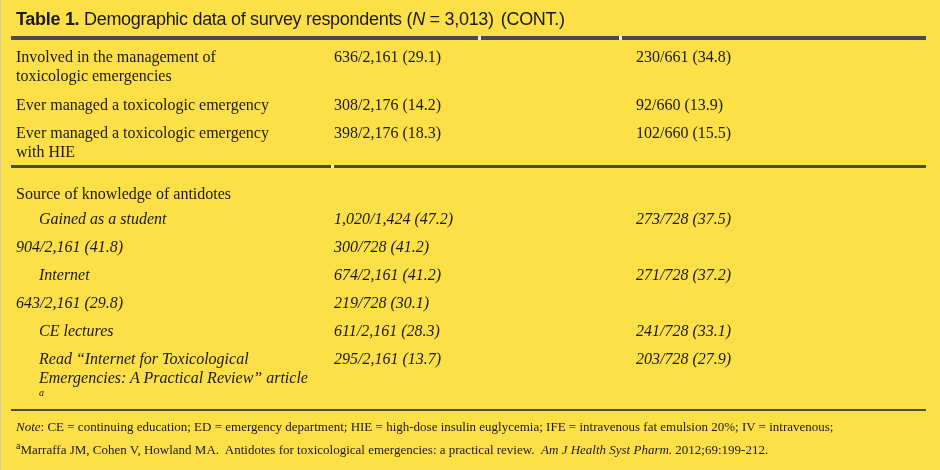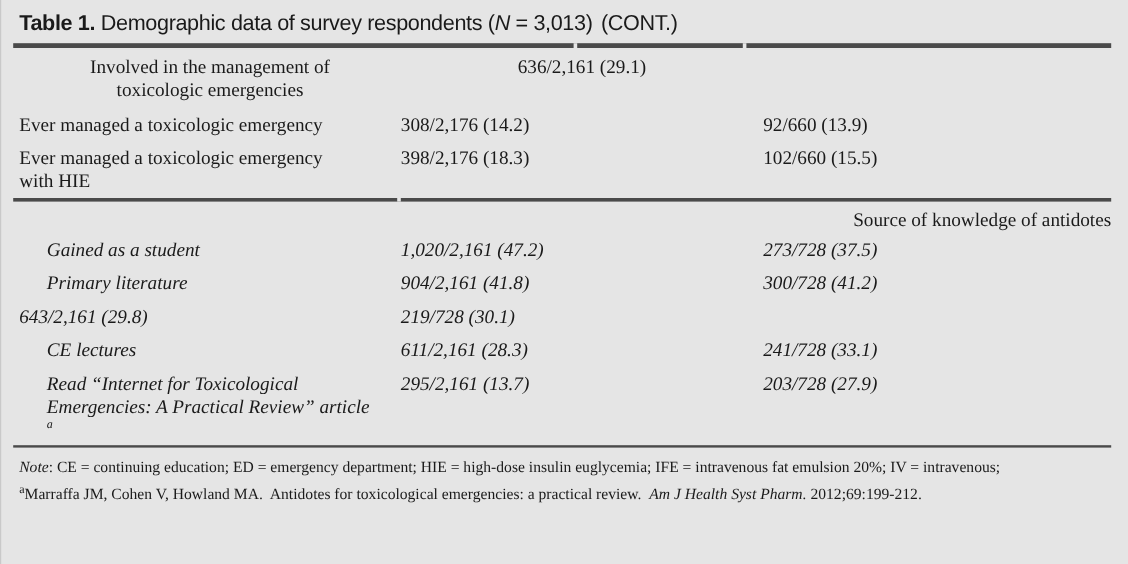--- a/index.html
+++ b/index.html
@@ -1,19 +1,19 @@
 <!DOCTYPE html>
 <html><head>
 <meta charset="utf-8">
 <style>
   html,body{margin:0;padding:0;background:#fff;}
   .page{
     position:relative;
     width:940px;height:470px;
-    background:#e5e5e5;
+    background:#fde047;
     color:#1a1a1a;
     font-family:"Liberation Serif", serif;
     box-sizing:border-box;
     border-left:1px solid #c9c9c9;
     overflow:hidden;
   }
   .title{
     font-family:"Liberation Sans", sans-serif;
     font-size:18px;
     letter-spacing:-0.3px;
@@ -36,29 +36,28 @@
     position:absolute;top:0;bottom:0;width:3px;background:#e8e8e8;
   }
   .grid-row{
     display:grid;
     grid-template-columns:318px 302px 1fr;
     padding:0 14px 0 15px;
     font-size:16px;
     line-height:19px;
   }
   .grid-row .lbl span{display:block;}
-  .row-1{margin-top:7px;text-align:center;}
+  .row-1{margin-top:7px;}
   .row-2{margin-top:10px;}
   .row-3{margin-top:9px;}
   .section-header{
     padding:0 14px 0 15px;
     font-size:16px;
     line-height:19px;
-    margin-top:6px;
-    text-align:right;
+    margin-top:16px;
   }
   .sub{margin-top:9px;font-style:italic;}
   .sub-first{margin-top:6px;}
   .sub .lbl{padding-left:23px;}
   sup.fnmark{font-size:10px;vertical-align:super;line-height:0;}
   .note{
     margin-top:7px;
     padding:0 14px 0 15px;
     font-size:13px;
     line-height:17px;
@@ -87,20 +86,21 @@
     <div class="gap" style="left:467px"></div>
     <div class="gap" style="left:608px"></div>
   </div>
 
   <div class="grid-row row-1">
     <div class="lbl">
       <span>Involved in the management of</span>
       <span>toxicologic emergencies</span>
     </div>
     <div>636/2,161 (29.1)</div>
+    <div>230/661 (34.8)</div>
   </div>
 
   <div class="grid-row row-2">
     <div class="lbl">
       <span>Ever managed a toxicologic emergency</span>
     </div>
     <div>308/2,176 (14.2)</div>
     <div>92/660 (13.9)</div>
   </div>
 
@@ -114,30 +114,34 @@
   </div>
 
   <div class="rule rule-mid">
     <div class="gap" style="left:320px"></div>
   </div>
 
   <div class="section-header">Source of knowledge of antidotes</div>
 
   <div class="grid-row sub sub-first">
     <div class="lbl">Gained as a student</div>
-    <div>1,020/2,161 (47.2)</div>
+    <div>1,020/1,424 (47.2)</div>
     <div>273/728 (37.5)</div>
   </div>
 
   <div class="grid-row sub">
-    <div class="lbl">Primary literature</div>
     <div>904/2,161 (41.8)</div>
     <div>300/728 (41.2)</div>
   </div>
 
+  <div class="grid-row sub">
+    <div class="lbl">Internet</div>
+    <div>674/2,161 (41.2)</div>
+    <div>271/728 (37.2)</div>
+  </div>
 
   <div class="grid-row sub">
     <div>643/2,161 (29.8)</div>
     <div>219/728 (30.1)</div>
   </div>
 
   <div class="grid-row sub">
     <div class="lbl">CE lectures</div>
     <div>611/2,161 (28.3)</div>
     <div>241/728 (33.1)</div>

